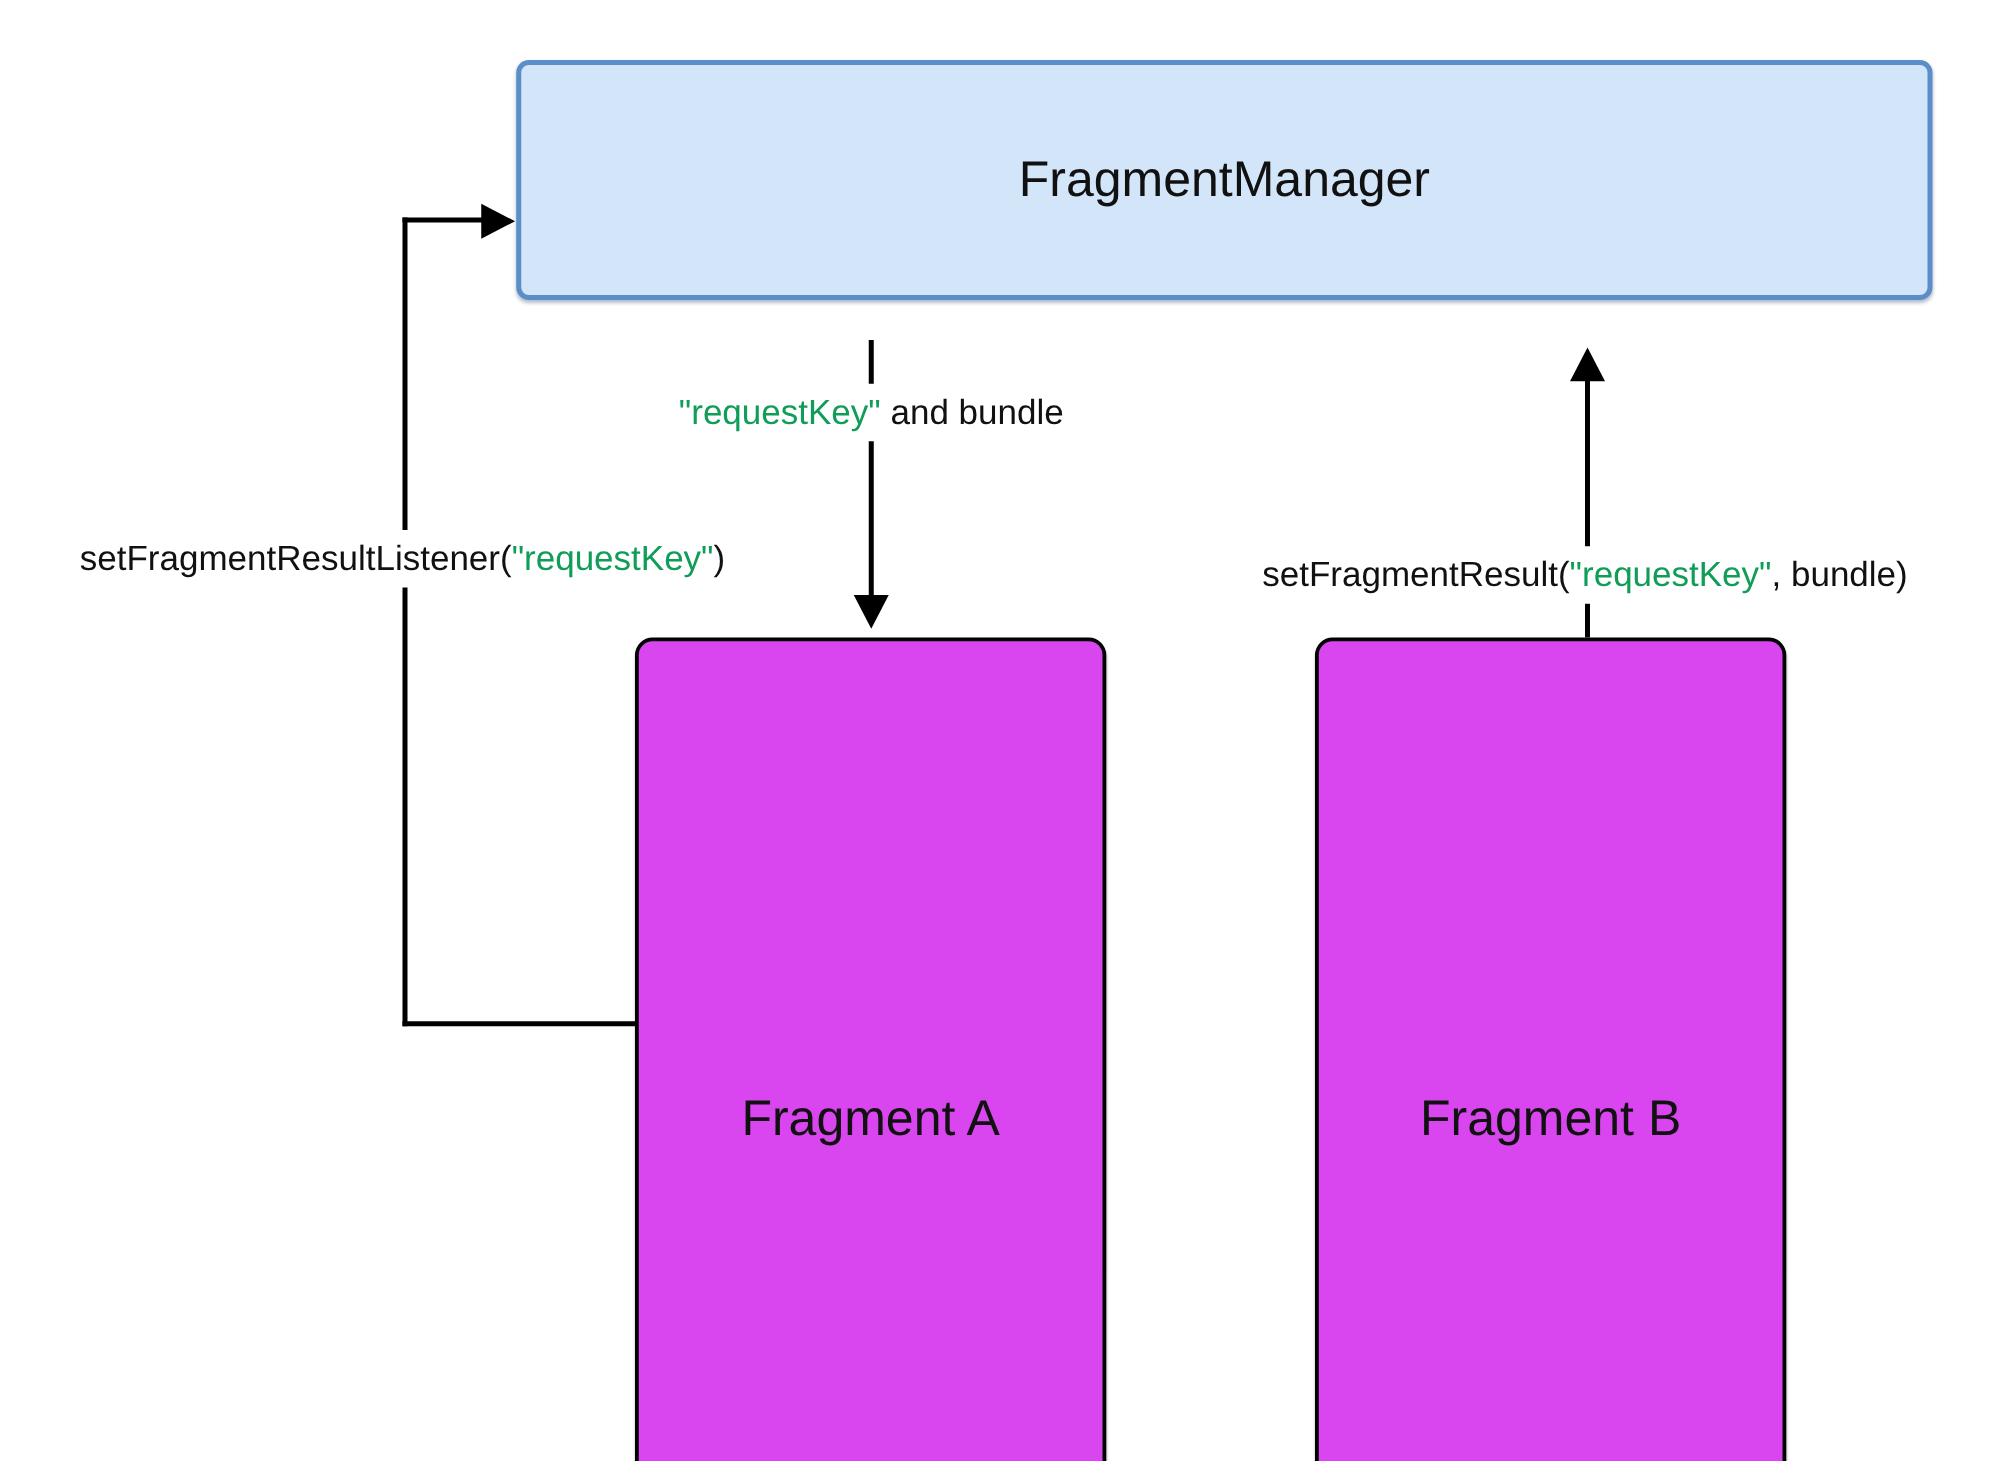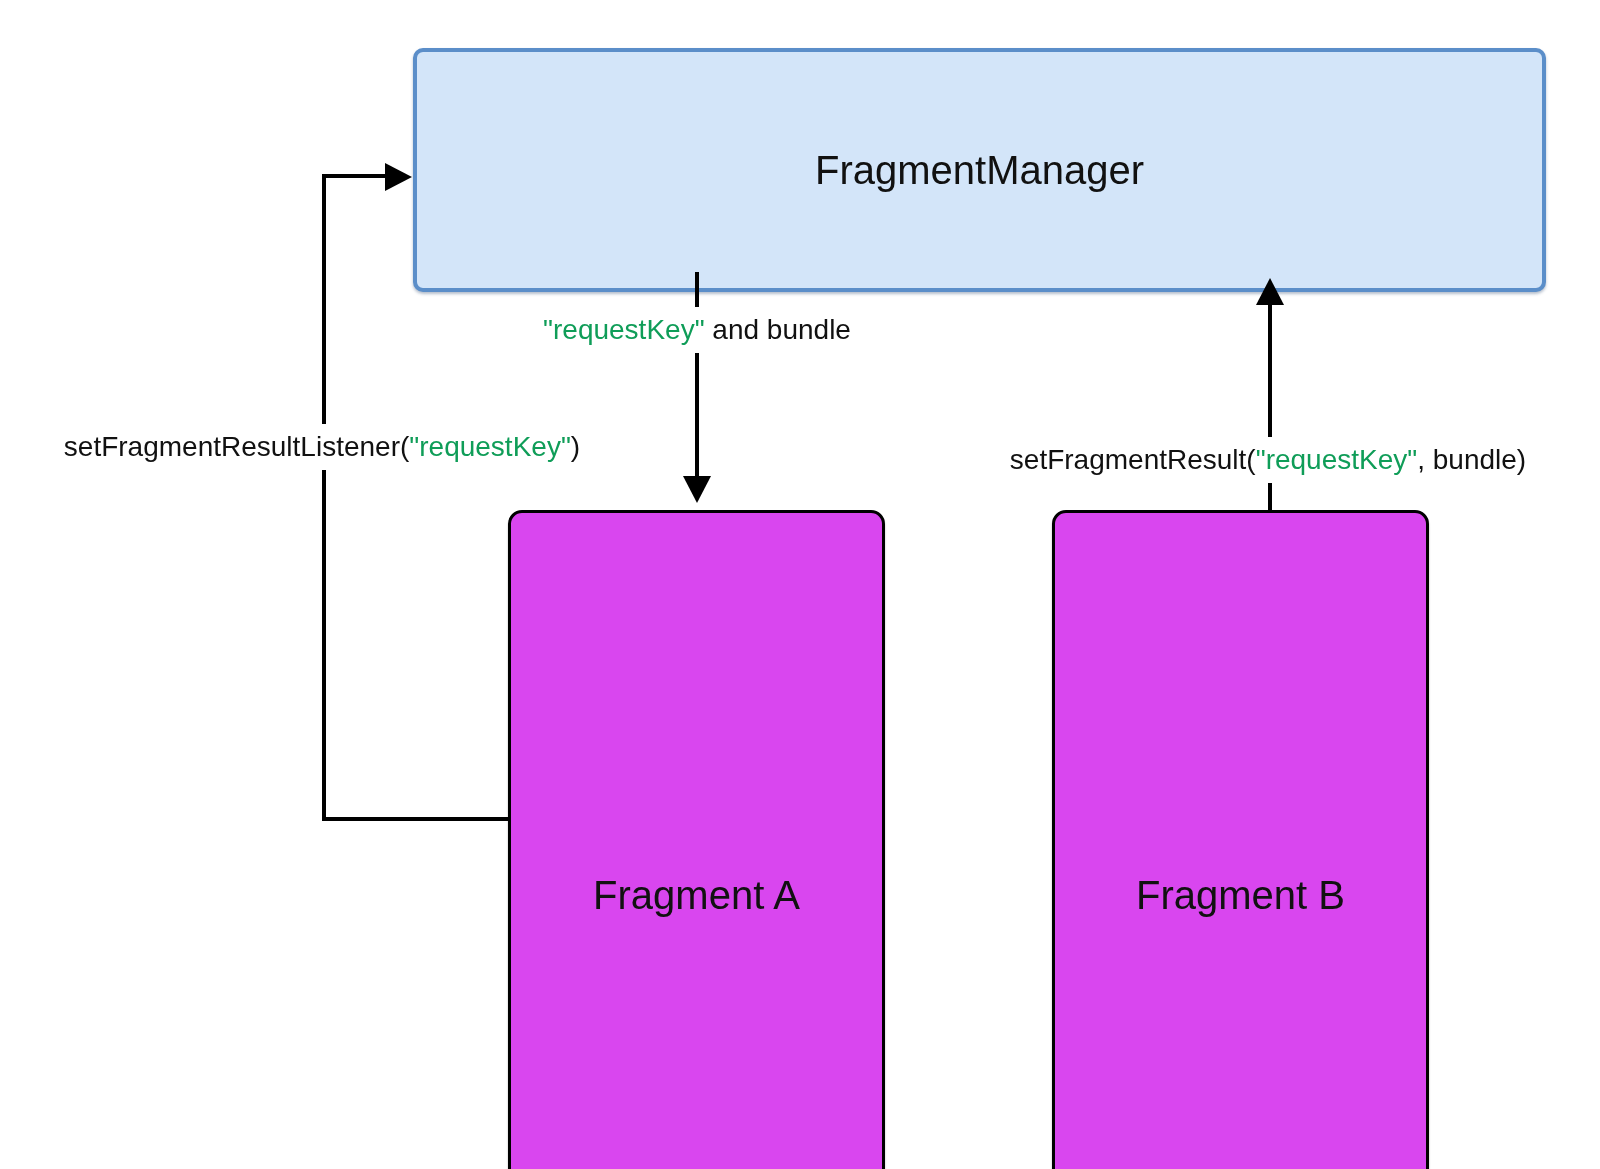--- a/index.html
+++ b/index.html
@@ -19,21 +19,21 @@
   .node {
     position: absolute;
     box-sizing: border-box;
     display: flex;
     align-items: center;
     justify-content: center;
     color: #111111;
   }
   .node-manager {
     left: 413px; top: 48px;
-    width: 1133px; height: 244px;
+    width: 1133px; height: 192px;
     background: #d3e5f9;
     border: 4px solid #5b8ec9;
     border-radius: 10px;
     box-shadow: 0 2px 3px rgba(40, 70, 110, 0.35);
     font-size: 40px;
   }
   .node-fragment {
     width: 377px; height: 770px;
     background: #d946ef;
     border: 3px solid #000000;

